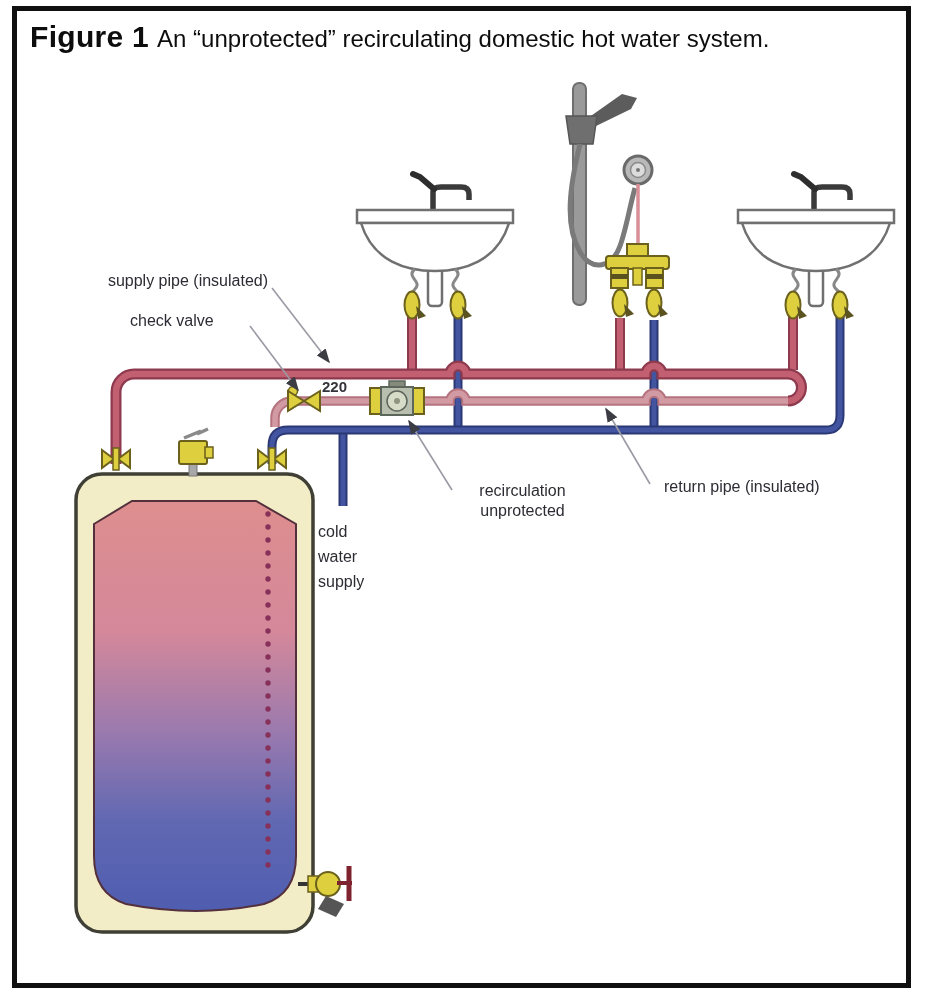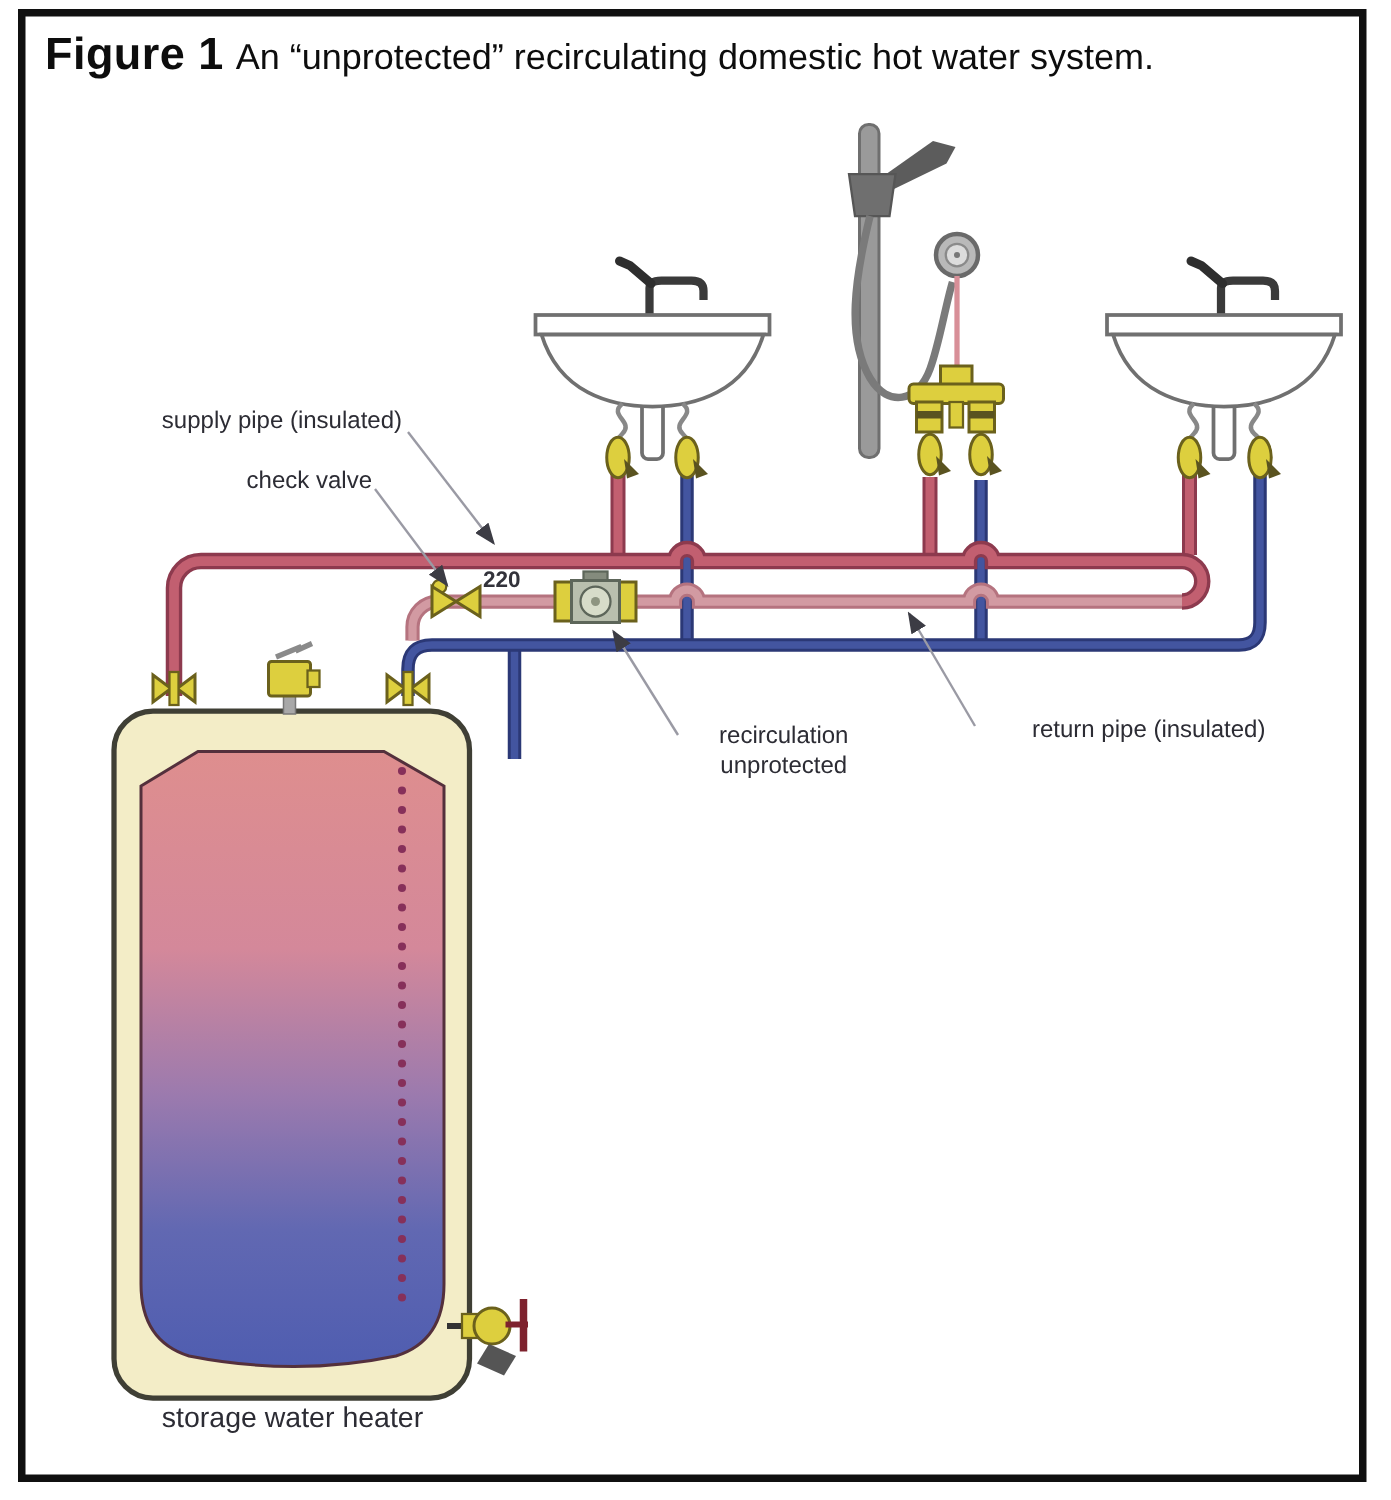--- a/index.html
+++ b/index.html
@@ -5,24 +5,24 @@
   html,body{margin:0;padding:0;background:#ffffff;}
   #page{position:relative;width:927px;height:1000px;background:#ffffff;overflow:hidden;
         font-family:"Liberation Sans",sans-serif;padding-left:16px;}
   #frame{position:absolute;left:12px;top:6px;width:889px;height:972px;border:5px solid #101010;}
   #title{position:absolute;left:30px;top:20px;white-space:nowrap;color:#0d0d0d;}
   #title .fig{font-size:30px;font-weight:bold;letter-spacing:.3px;}
   #title .cap{font-size:24px;font-weight:normal;margin-left:8px;}
   svg{position:absolute;left:0;top:0;}
   .lbl{position:absolute;font-size:16px;line-height:1.22;color:#2c2c34;}
   #lbl-supply{left:52px;top:271px;width:216px;text-align:right;}
-  #lbl-check{left:130px;top:311px;width:118px;text-align:right;}
+  #lbl-check{left:130px;top:311px;width:118px;text-align:left;}
   #lbl-120{left:322px;top:378px;font-size:15px;font-weight:bold;color:#33333b;}
   #lbl-recirc{left:445px;top:481px;width:155px;text-align:center;}
-  #lbl-return{left:664px;top:477px;width:230px;margin-left:24px;}
+  #lbl-return{left:664px;top:477px;width:230px;}
   #lbl-cold{left:318px;top:519px;width:66px;line-height:25px;}
   #lbl-tanktemp{left:126px;top:549px;font-size:26px;font-weight:bold;color:#8e2f3f;letter-spacing:.4px;}
   #lbl-heater{left:76px;top:934px;width:238px;text-align:center;font-size:19px;}
 </style>
 </head>
 <body>
 
 <div id="page">
   <div id="frame"></div>
 
@@ -201,14 +201,14 @@
       <path d="M452 490 L409 421" marker-end="url(#arr)"></path>
       <path d="M650 484 L606 409" marker-end="url(#arr)"></path>
     </g>
   </svg>
 
   <div class="lbl" id="lbl-supply">supply pipe (insulated)</div>
   <div class="lbl" id="lbl-check">check valve</div>
   <div class="lbl" id="lbl-120">220</div>
   <div class="lbl" id="lbl-recirc">recirculation unprotected</div>
   <div class="lbl" id="lbl-return">return pipe (insulated)</div>
-  <div class="lbl" id="lbl-heater">storage water heater</div>
+  <div class="lbl" id="lbl-cold">cold water supply</div>
 </div>
 
 </body></html>

